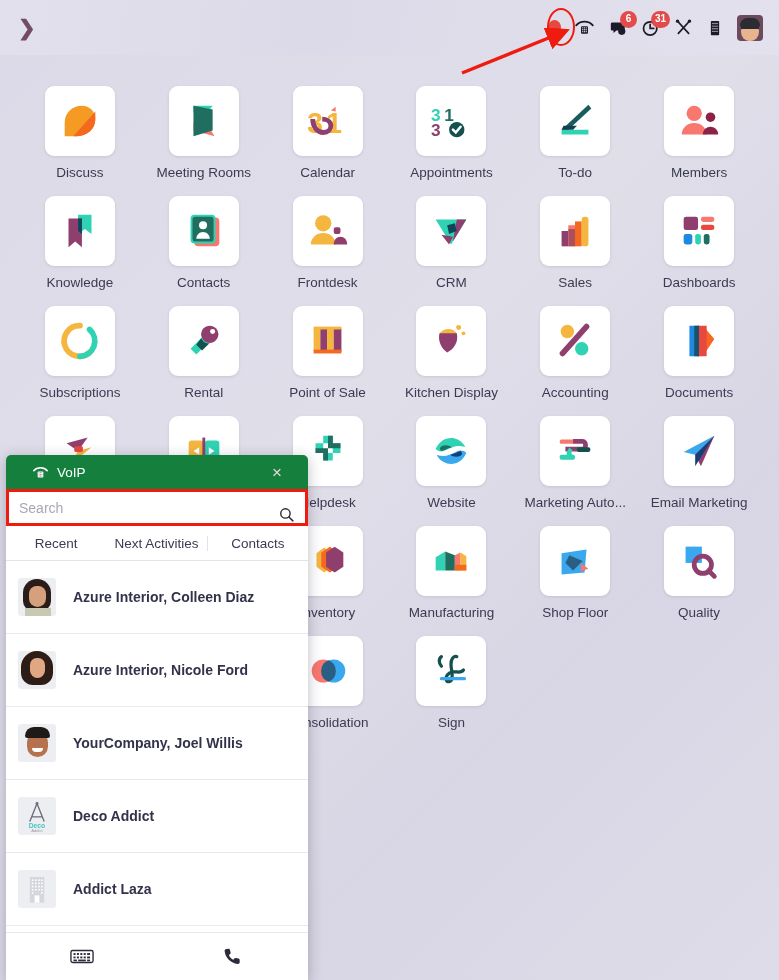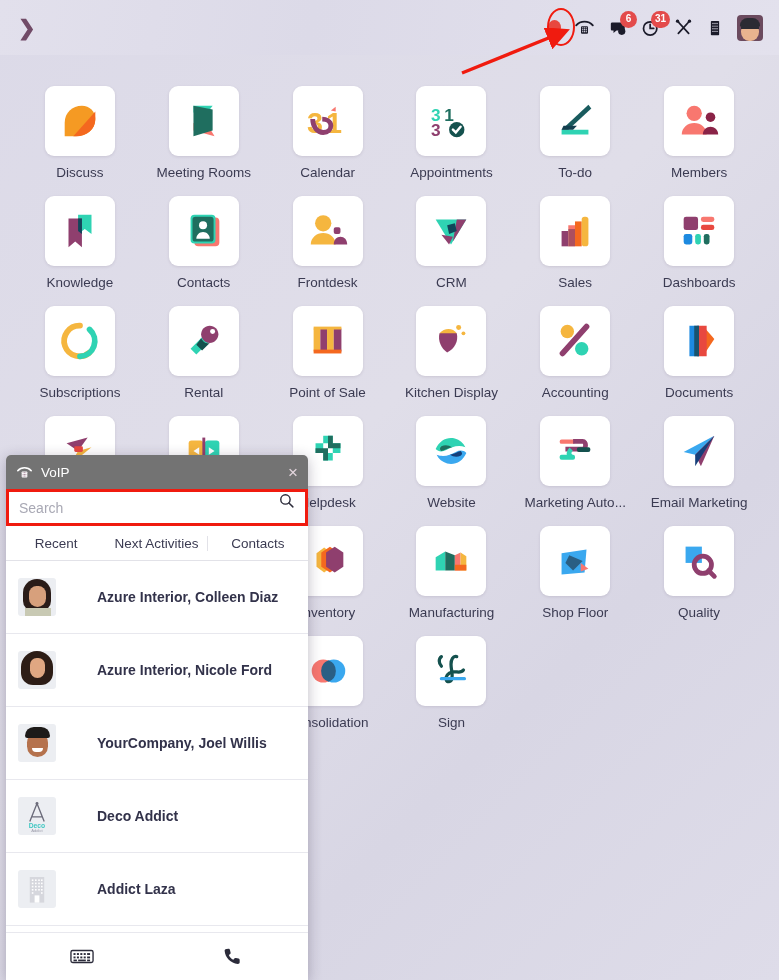--- a/index.html
+++ b/index.html
@@ -87,33 +87,33 @@
 
   
   #voip {
     position: absolute; left: 6px; top: 455px; width: 302px; height: 525px;
     background: #fff; border-radius: 5px 5px 0 0;
     box-shadow: 0 3px 14px rgba(40,30,60,.30);
     display: flex; flex-direction: column; overflow: hidden;
     z-index: 30;
   }
   #voip-header {
-    height: 34px; background: #737373; color: #fff;
-    display: flex; align-items: center; padding: 0 10px; flex: none;
+    height: 34px; background: #15803d; color: #fff;
+    display: flex; align-items: center; padding: 0 26px; flex: none;
   }
   #voip-header .hicon { margin-right: 8px; display: flex; }
   #voip-title { font-size: 13.5px; font-weight: 400; }
   #voip-close {
     margin-left: auto; font-size: 17px; color: #e4d6de;
     cursor: pointer; line-height: 1; font-weight: 300;
   }
   #voip-search-wrap {
     position: relative; flex: none; height: 37px;
     border: 3px solid #f01b0f; background: #fff;
-    display: flex; align-items: flex-start; gap: 8px;
+    display: flex; align-items: flex-end; gap: 8px;
   }
   #voip-search {
     border: none; outline: none; flex: 1; height: 100%;
     padding: 0 10px; font-size: 14px; color: #3b3b52;
     font-family: "Liberation Sans", sans-serif; background: transparent;
   }
   #voip-search::placeholder { color: #a8a8b4; }
   #voip-search-icon { padding-right: 10px; display: flex; cursor: pointer; }
 
   #voip-tabs { display: flex; flex: none; height: 35px; border-bottom: 1px solid #e2e2e8; align-items: center; }
@@ -125,21 +125,21 @@
 
   #voip-list { flex: 1; overflow-y: auto; background: #fff; position: relative; }
   .voip-row {
     display: flex; align-items: center; height: 73px;
     padding: 0 12px; border-bottom: 1px solid #e8e8ee; cursor: pointer;
   }
   .voip-row .av {
     width: 38px; height: 38px; border-radius: 3px; overflow: hidden;
     flex: none; margin-right: 17px; position: relative; background: #eceef2;
   }
-  .voip-row .nm { font-size: 14px; font-weight: 700; color: #32324a; margin-left: 24px; }
+  .voip-row .nm { font-size: 14px; font-weight: 700; color: #32324a; }
 
   
   .av-colleen { background: linear-gradient(160deg,#8a8a72 0%,#9a9b84 40%,#6d6f5c 100%); }
   .av-colleen .h { position:absolute; left:5px; top:1px; width:28px; height:32px; background:#2a1c18; border-radius:14px 14px 10px 10px; }
   .av-colleen .f { position:absolute; left:11px; top:8px; width:17px; height:21px; background:#d7a07c; border-radius:9px 9px 10px 10px; }
   .av-colleen .s { position:absolute; left:7px; top:30px; width:26px; height:10px; background:#c8c9b3; }
 
   .av-nicole { background: linear-gradient(160deg,#6b5b50 0%,#8c7a68 50%,#4b3d35 100%); }
   .av-nicole .h { position:absolute; left:3px; top:0; width:32px; height:34px; background:#2d1d16; border-radius:16px 16px 12px 12px; }
   .av-nicole .f { position:absolute; left:12px; top:7px; width:15px; height:20px; background:#e0a782; border-radius:8px 8px 9px 9px; }

